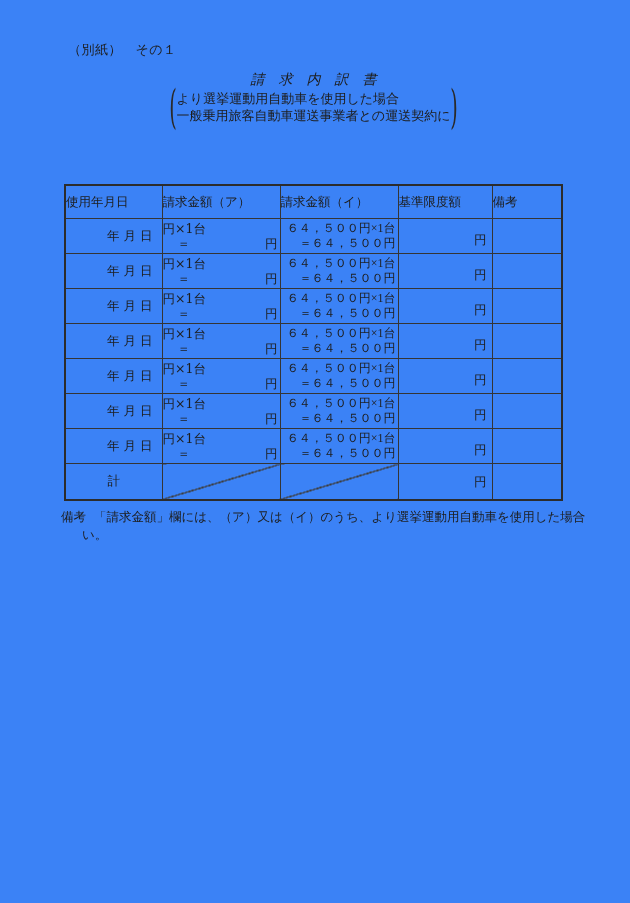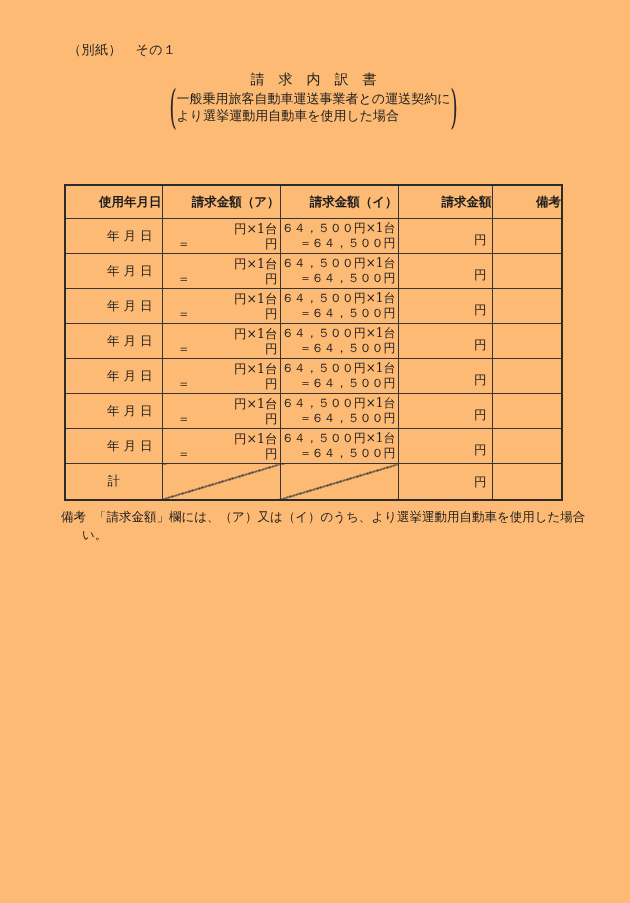--- a/index.html
+++ b/index.html
@@ -1,44 +1,44 @@
 <!DOCTYPE html>
 <html><head>
 <meta charset="utf-8">
 <style>
   html,body { margin:0; padding:0; }
   body { width:630px; height:903px; background:#f2f2f0; }
   .page {
     position:relative; width:630px; height:903px;
-    background:#fdba74; color:#1d1d1d;
+    background:#3b82f6; color:#1d1d1d;
     font-family:"DejaVu Serif","Liberation Serif",serif;
     overflow:hidden;
   }
   .annotation { position:absolute; left:68px; top:41px; font-size:13px; letter-spacing:.5px; }
-  .doc-title { position:absolute; left:65px; top:71px; width:497px; text-align:center; font-size:14px; }
+  .doc-title { position:absolute; left:65px; top:71px; width:497px; text-align:center; font-size:14px;font-style:italic; }
   .subtitle { position:absolute; left:65px; top:88px; width:497px; height:38px;
               display:flex; justify-content:center; align-items:center; }
   .paren { font-size:46px; line-height:36px; font-weight:300;
            transform:scaleX(.42); color:#2a2a2a; }
   .paren.left  { margin-right:-5px; }
   .paren.right { margin-left:-5px; }
   .subtitle-lines { font-size:13px; line-height:17px; text-align:left; white-space:nowrap; }
 
   .table-wrap { position:absolute; left:64px; top:184px; }
   table { border-collapse:collapse; border:2px solid #2c2c2c; table-layout:fixed; }
   th, td { border:1px solid #353535; padding:0; font-weight:normal; overflow:hidden; }
-  th { height:32px; font-size:12.5px; text-align:right;font-weight:bold; }
+  th { height:32px; font-size:12.5px; text-align:left; }
   tr.data-row { height:35px; }
   tr.total-row { height:36px; }
   td { font-size:12.5px; vertical-align:middle; }
   td.date-cell { text-align:right; padding-right:9px; white-space:nowrap; }
-  .amt-l1 { text-align:right; padding-right:2px; line-height:15.5px; white-space:nowrap; }
+  .amt-l1 { padding-right:2px; line-height:15.5px; white-space:nowrap; }
   .amt-l2 { display:flex; justify-content:space-between; padding:0 2px 0 15px; line-height:15.5px; }
   td.limit-cell { text-align:right; padding-right:2px; font-size:12px; }
-  td.limit-cell div { line-height:15.5px; white-space:nowrap; }
+  td.limit-cell div { line-height:15.5px; white-space:nowrap;font-family:Liberation Serif, serif; }
   td.claim-cell { text-align:right; vertical-align:bottom; padding:0 5px 4px 0; }
   td.total-label-cell { text-align:center; }
   tr.total-row td.claim-cell { padding-bottom:8px; }
   td.diag-cell {
     background:linear-gradient(to bottom right,
       transparent calc(50% - .7px), #3d3d3d calc(50% - .7px),
       #3d3d3d calc(50% + .7px), transparent calc(50% + .7px));
   }
 
   .note { position:absolute; left:61px; top:508px; font-size:12.5px; line-height:18px; color:#1d1d1d; }
@@ -51,41 +51,41 @@
 
 <div class="page">
 
   <div class="annotation">（別紙）　その１</div>
 
   <div class="doc-title">請　求　内　訳　書</div>
 
   <div class="subtitle">
     <span class="paren left">(</span>
     <div class="subtitle-lines">
+      <div>より選挙運動用自動車を使用した場合</div>
       <div>一般乗用旅客自動車運送事業者との運送契約に</div>
-      <div>より選挙運動用自動車を使用した場合</div>
     </div>
     <span class="paren right">)</span>
   </div>
 
   <div class="table-wrap">
     <table>
       <colgroup>
         <col style="width:97px">
           <col style="width:118px">
           <col style="width:118px">
           <col style="width:94px">
           <col style="width:70px">
       </colgroup>
       <thead>
         <tr>
           <th>使用年月日</th>
           <th>請求金額（ア）</th>
           <th>請求金額（イ）</th>
-          <th>請求金額</th>
+          <th>基準限度額</th>
           <th>備考</th>
         </tr>
       </thead>
       <tbody>
 
           <tr class="data-row">
             <td class="date-cell">年 月 日</td>
             <td>
               <div class="amt-l1">円×1台</div>
               <div class="amt-l2">

